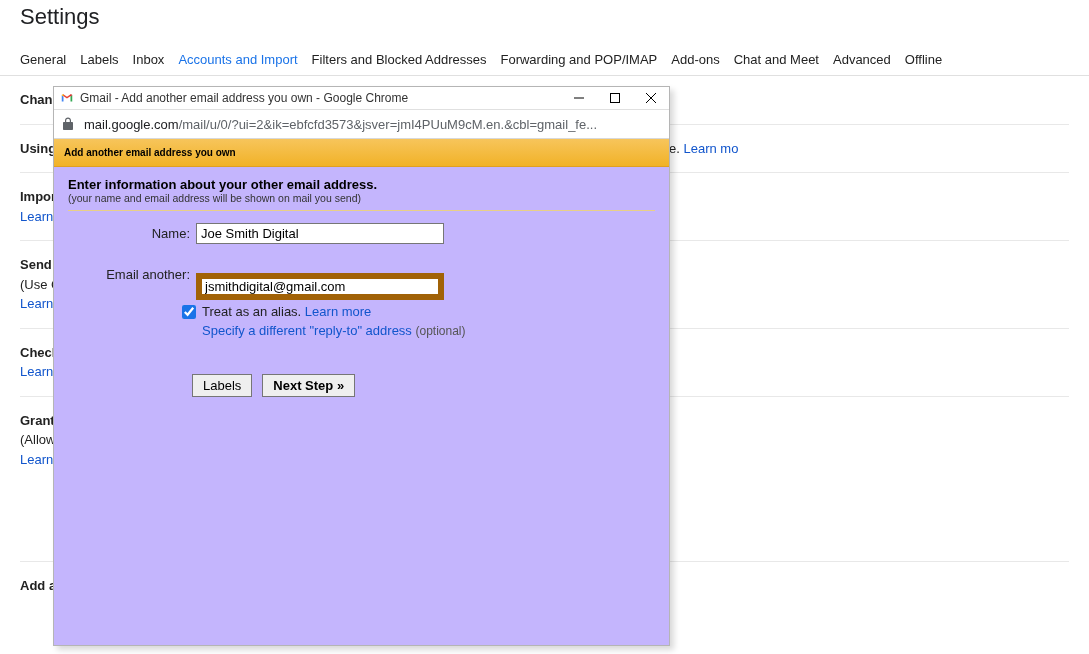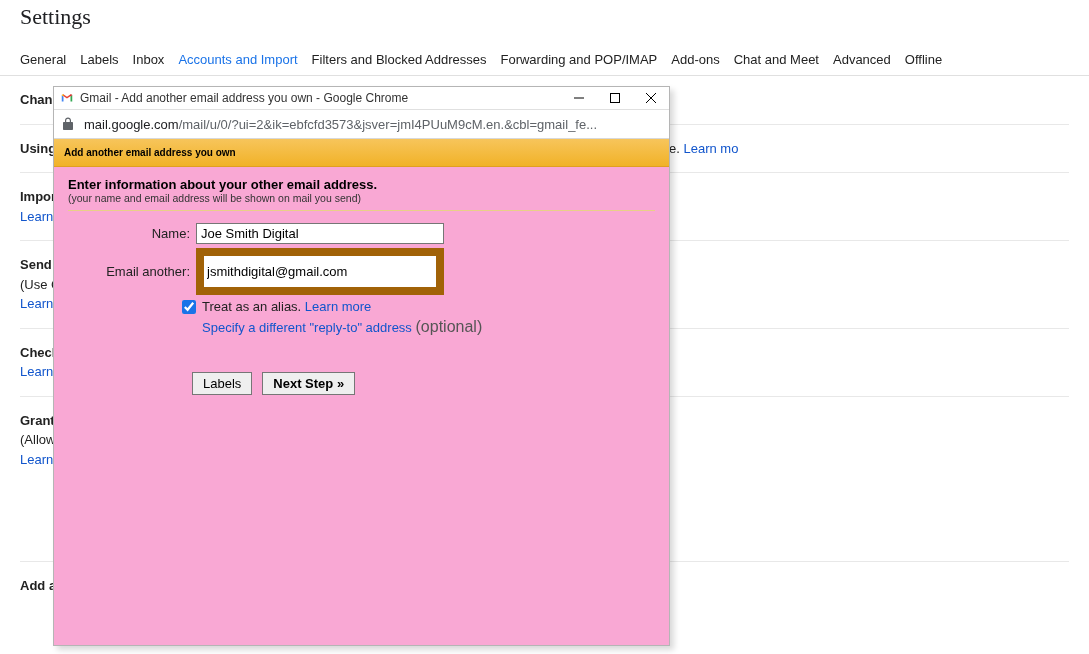--- a/index.html
+++ b/index.html
@@ -11,21 +11,21 @@
       width: 1089px;
       height: 654px;
       overflow: hidden;
       position: relative;
     }
     .page-title {
       font-size: 22px;
       font-weight: 400;
       color: #202124;
       padding: 4px 0 14px 20px;
-      font-family: Liberation Serif, serif;
+      font-family: Liberation Sans, sans-serif;
     }
     .tabs {
       border-bottom: 1px solid #e0e0e0;
       padding: 0 0 0 20px;
       display: flex;
       gap: 14px;
       font-size: 13px;
     }
     .tabs span {
       padding: 8px 0;
@@ -141,21 +141,21 @@
       background: #f3b33b;
       background: linear-gradient(#f7c55b, #f1b228);
       padding: 8px 10px;
       font-size: 10px;
       font-weight: bold;
       color: #000;
       border-bottom: 1px solid #e0a022;
     }
     .popup-content {
       padding: 10px 14px;
-      background: #f9a8d4;
+      background: #c4b5fd;
       flex: 1;
     }
     .popup-instr {
       font-size: 13px;
       font-weight: bold;
       color: #000;
     }
     .popup-instr-sub {
       font-size: 10.5px;
       color: #333;
@@ -178,43 +178,44 @@
       font-size: 13px;
     }
     .form-input {
       width: 248px;
       font-size: 13px;
       padding: 2px 4px;
       border: 1px solid #767676;
       background: #fff;
     }
     .form-input.active {
-      border: 8px solid #a16207;
-      padding: 8px 3px;
+      border: 6px solid #a16207;
+      padding: 0 3px;
+      margin-top: 25px;
     }
     .alias-row {
       margin-left: 114px;
       font-size: 13px;
       margin-top: 4px;
       display: flex;
       align-items: center;
     }
     .alias-row input[type=checkbox] {
       width: 14px;
       height: 14px;
       margin-right: 6px;
       accent-color: #1a73e8;
     }
     .reply-row {
       margin-left: 134px;
       font-size: 13px;
       margin-top: 4px;
     }
     .reply-row .optional {
-      font-size: 16px;
+      font-size: 12px;
       color: #555;
     }
     .button-row {
       margin-left: 124px;
       margin-top: 36px;
       display: flex;
       gap: 10px;
     }
     .btn {
       font-size: 13px;

